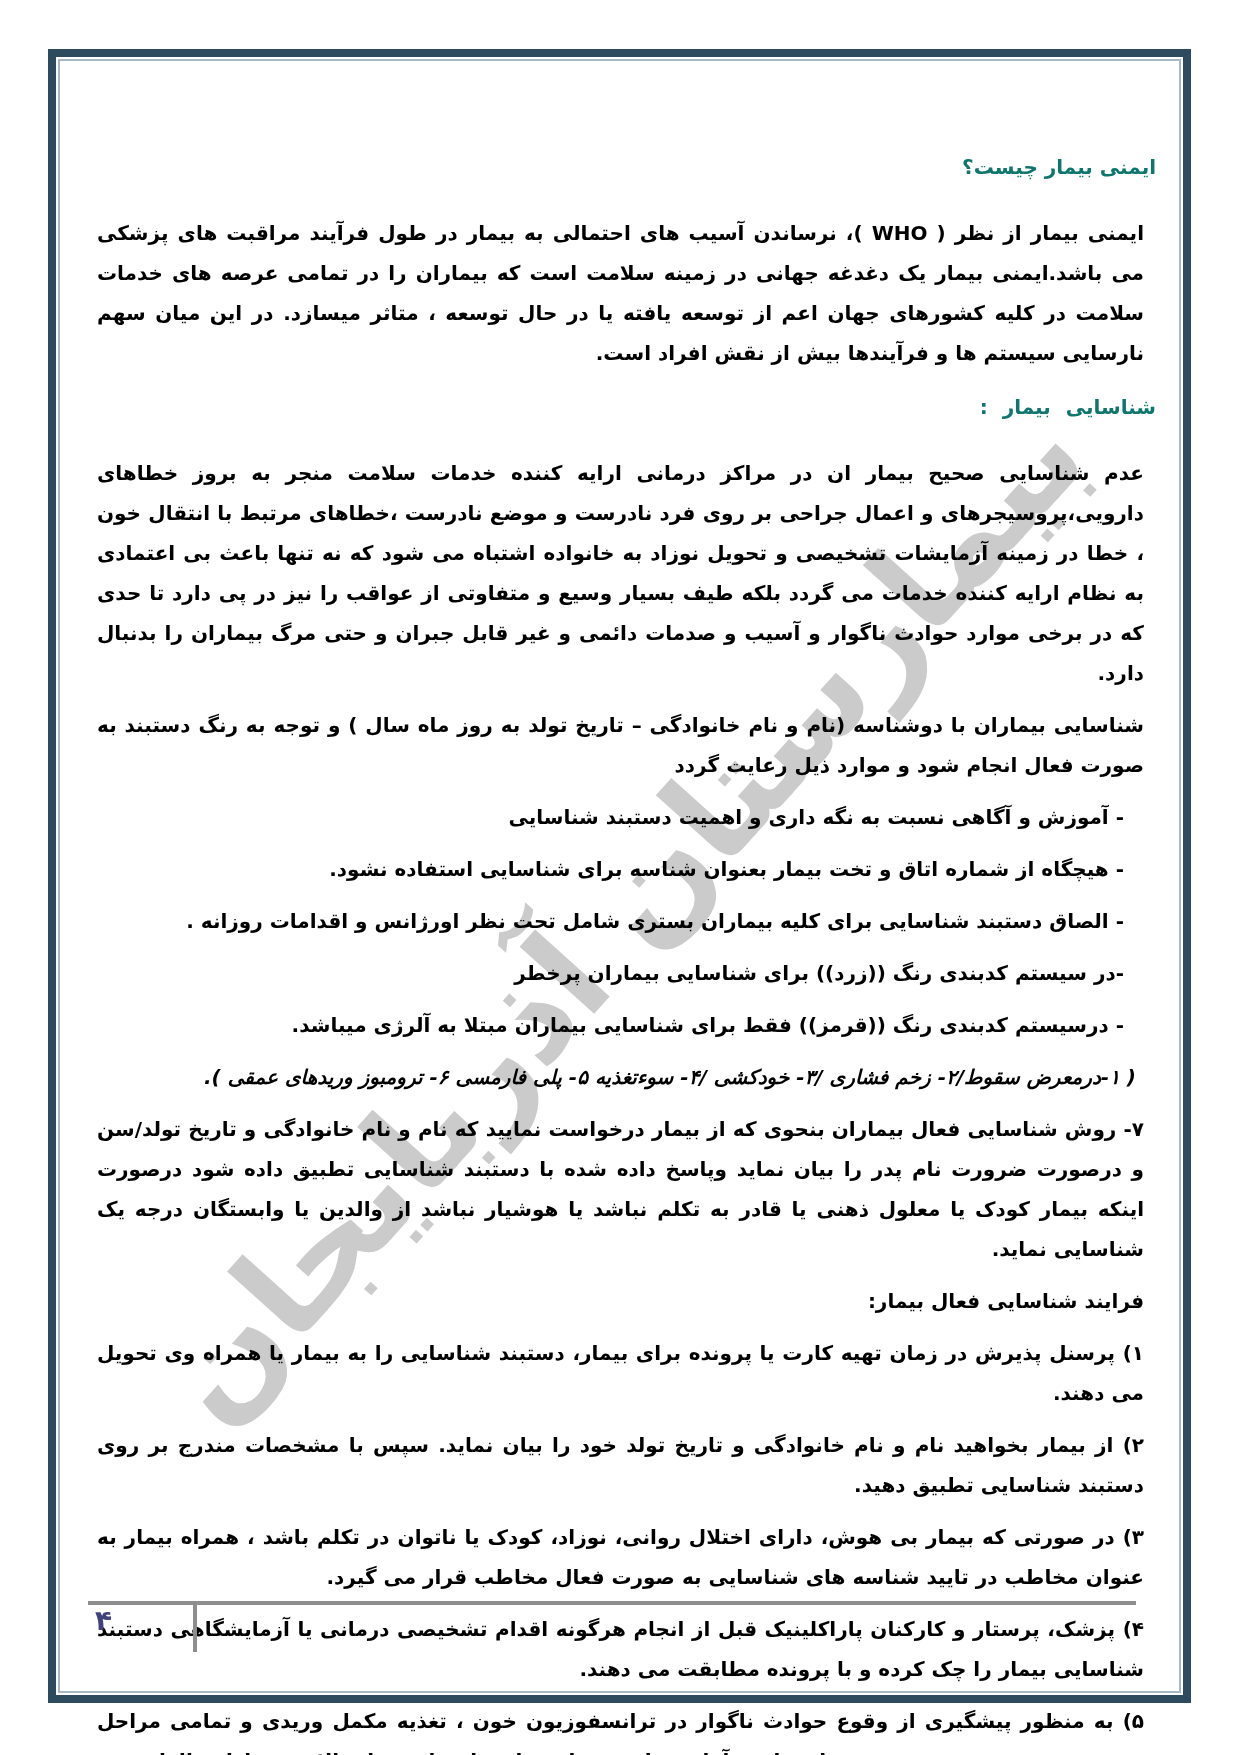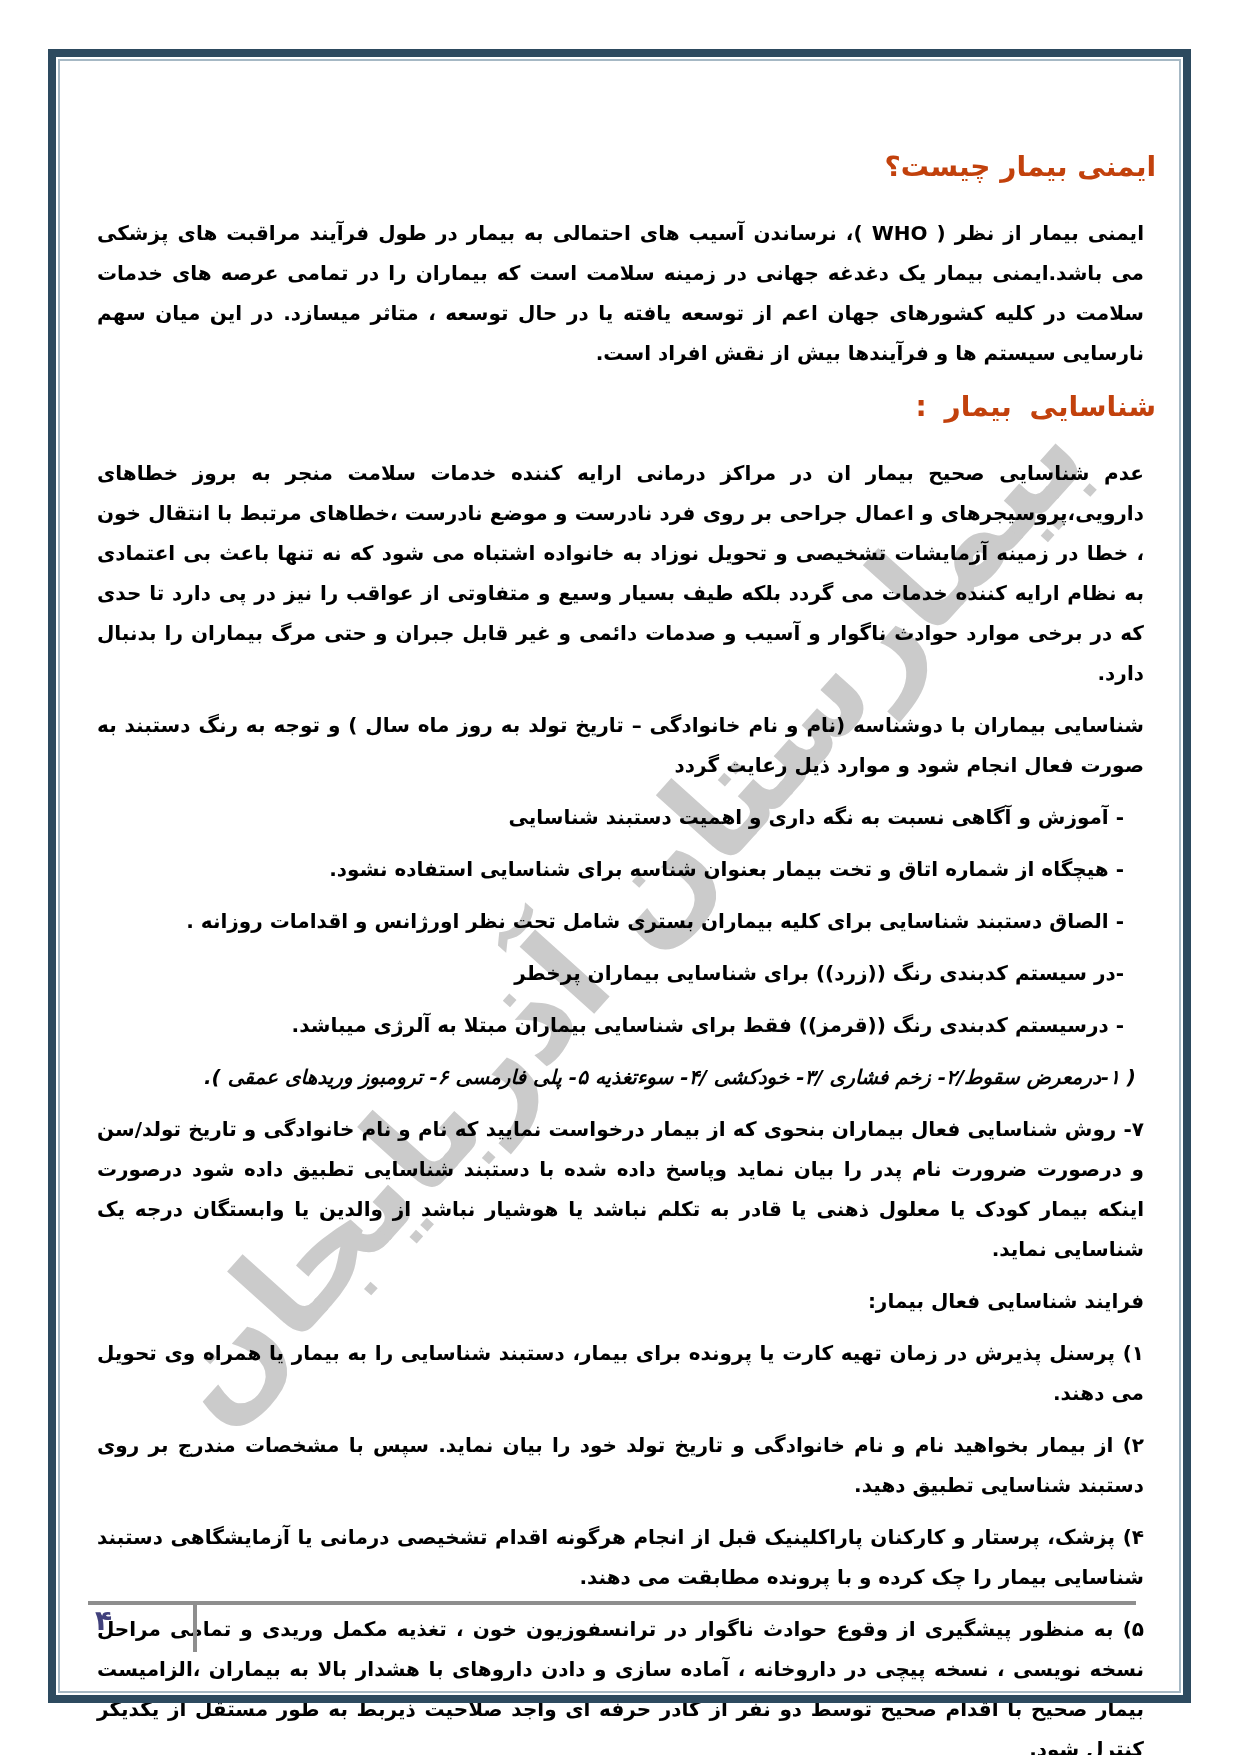--- a/index.html
+++ b/index.html
@@ -45,22 +45,22 @@
     left:85px;right:85px;top:145px;
     z-index:1;
     direction:rtl;
     color:#000;
     font-weight:bold;
     font-size:20px;
     line-height:40px;
     text-align:justify;
   }
   .heading-red{
-    color:#c2410c;
-    font-size:28px;
+    color:#0f766e;
+    font-size:20px;
     line-height:44px;
     text-align:right;
     margin:0 0 24px 0;
   }
   .heading-red.second{
     margin:8px 0 24px 0;
     word-spacing:8px;
   }
   .content p{margin:12px;text-align:justify;}
   .bullet{
@@ -128,20 +128,21 @@
     <p class="bullet">- درسیستم کدبندی رنگ ((قرمز)) فقط برای شناسایی بیماران مبتلا به آلرژی میباشد.</p>
 
     <p class="note-line">( ۱-درمعرض سقوط/۲- زخم فشاری /۳- خودکشی /۴- سوءتغذیه ۵- پلی فارمسی ۶- ترومبوز وریدهای عمقی ).</p>
 
     <p>۷- روش شناسایی فعال بیماران بنحوی که از بیمار درخواست نمایید که نام و نام خانوادگی و تاریخ تولد/سن و درصورت ضرورت نام پدر را بیان نماید وپاسخ داده شده با دستبند شناسایی تطبیق داده شود درصورت اینکه بیمار کودک یا معلول ذهنی یا قادر به تکلم نباشد یا هوشیار نباشد از والدین یا وابستگان درجه یک شناسایی نماید.</p>
 
     <p class="process-heading">فرایند شناسایی فعال بیمار:</p>
 
     <p>۱) پرسنل پذیرش در زمان تهیه کارت یا پرونده برای بیمار، دستبند شناسایی را به بیمار یا همراه وی تحویل می دهند.</p>
     <p>۲) از بیمار بخواهید نام و نام خانوادگی و تاریخ تولد خود را بیان نماید. سپس با مشخصات مندرج بر روی دستبند شناسایی تطبیق دهید.</p>
+    <p>۳) در صورتی که بیمار بی هوش، دارای اختلال روانی، نوزاد، کودک یا ناتوان در تکلم باشد ، همراه بیمار به عنوان مخاطب در تایید شناسه های شناسایی به صورت فعال مخاطب قرار می گیرد.</p>
     <p>۴) پزشک، پرستار و کارکنان پاراکلینیک قبل از انجام هرگونه اقدام تشخیصی درمانی یا آزمایشگاهی دستبند شناسایی بیمار را چک کرده و با پرونده مطابقت می دهند.</p>
     <p>۵) به منظور پیشگیری از وقوع حوادث ناگوار در ترانسفوزیون خون ، تغذیه مکمل وریدی و تمامی مراحل نسخه نویسی ، نسخه پیچی در داروخانه ، آماده سازی و دادن داروهای با هشدار بالا به بیماران ،الزامیست بیمار صحیح با اقدام صحیح توسط دو نفر از کادر حرفه ای واجد صلاحیت ذیربط به طور مستقل از یکدیگر کنترل شود.</p>
 
   </div>
 
   <div class="footer-rule"></div>
   <div class="footer-divider"></div>
   <div class="page-number">۴</div>
 
 </div>

